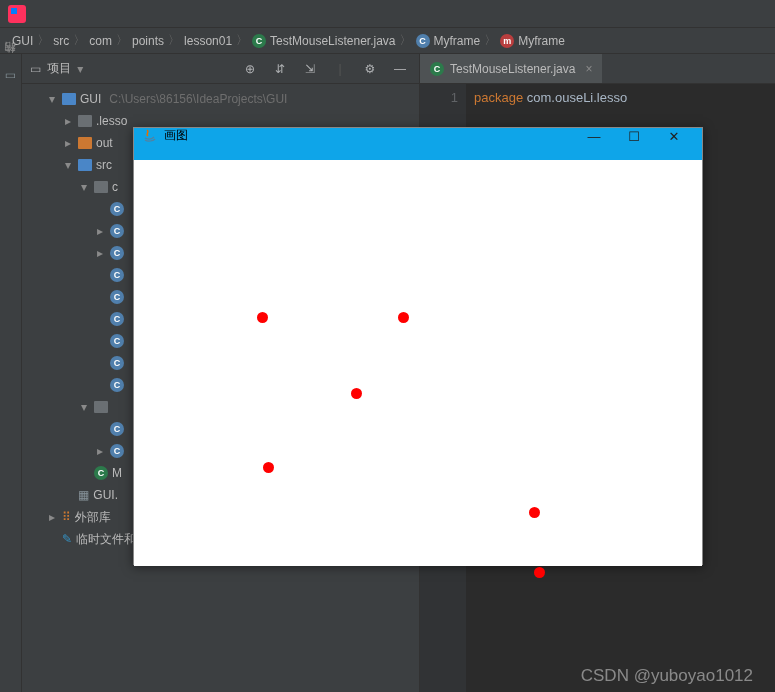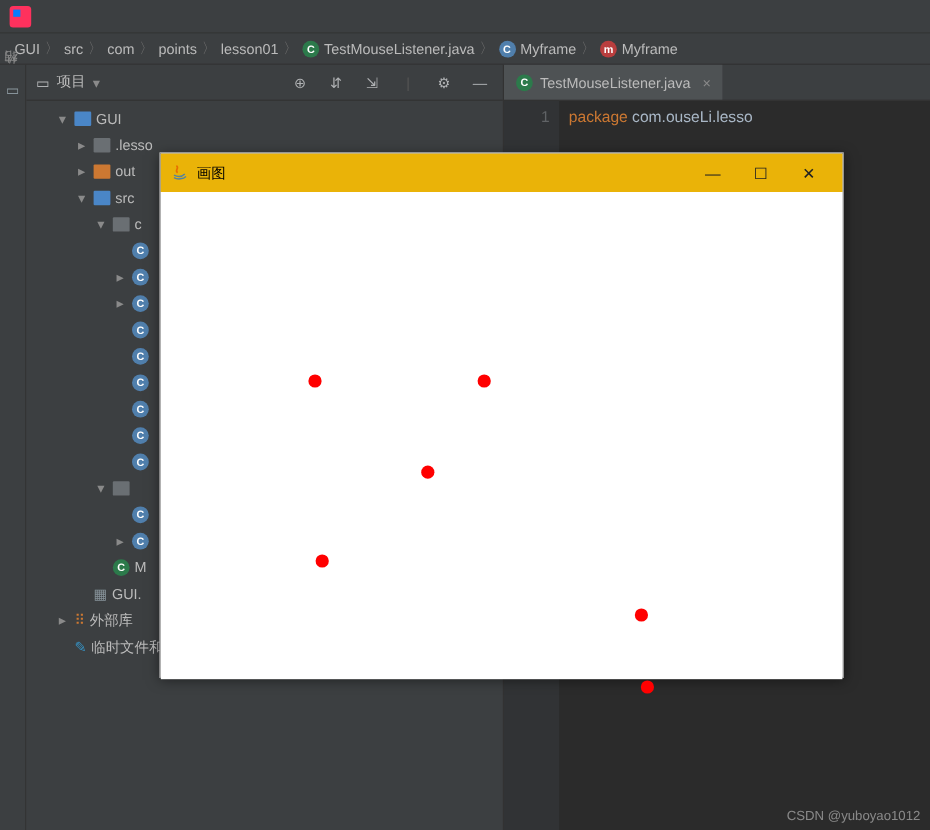--- a/index.html
+++ b/index.html
@@ -36,24 +36,24 @@
 .tabs { height: 30px; display: flex; align-items: center; border-bottom: 1px solid #323232; background: #3c3f41; }
 .tab { height: 100%; display: flex; align-items: center; gap: 6px; padding: 0 10px; background: #4e5254; color: #bbbbbb; }
 .tab .close { color: #8a8a8a; cursor: pointer; margin-left: 4px; }
 .code { flex: 1; display: flex; font-family: "JetBrains Mono", Consolas, monospace; font-size: 13px; }
 .gutter { width: 46px; background: #313335; color: #606366; text-align: right; padding: 4px 8px 4px 0; line-height: 20px; }
 .lines { flex: 1; padding: 4px 8px; line-height: 20px; white-space: pre; }
 .kw { color: #cc7832; }
 .cm { color: #808080; }
 .hl { background: #214283; }
 .id { color: #a9b7c6; }
-.watermark { position: absolute; bottom: 6px; right: 8px; color: rgba(200,200,200,0.6); font-size: 11px; }
+.watermark { position: absolute; bottom: 6px; right: 22px; color: rgba(200,200,200,0.6); font-size: 17px; }
 
 .popup { position: absolute; left: 133px; top: 127px; width: 570px; height: 438px; background: #ffffff; border: 1px solid #888; box-shadow: 0 2px 10px rgba(0,0,0,0.5); }
-.popup-title { height: 30px; display: flex; align-items: center; padding: 16px 8px; background: #eab308; color: #000; font-size: 12px; }
+.popup-title { height: 30px; display: flex; align-items: flex-end; padding: 16px 8px; background: #0ea5e9; color: #000; font-size: 12px; }
 .popup-title .jicon { width: 16px; height: 16px; margin-right: 6px; display: inline-flex; align-items: center; justify-content: center; }
 .popup-title .spacer { flex: 1; }
 .popup-title .winbtn { width: 40px; text-align: center; color: #222; font-size: 13px; cursor: pointer; }
 .canvas { position: relative; width: 100%; height: calc(100% - 30px); background: #fff; }
 .dot { position: absolute; width: 11px; height: 11px; background: #ff0000; border-radius: 50%; }
 svg { display: block; }
 </style>
 </head>
 <body>
 
@@ -117,20 +117,21 @@
       <div class="toolbtn">⇲</div>
       <div class="toolbtn" style="color:#555;">|</div>
       <div class="toolbtn">⚙</div>
       <div class="toolbtn">—</div>
     </div>
     <div class="tree" id="tree">
         <div class="node" style="padding-left: 24px;">
           <span class="exp">▾</span>
           <span class="folder-ic blue"></span>
           <span> GUI</span>
+          <span class="dim">C:\Users\86156\IdeaProjects\GUI</span>
         </div>
         <div class="node" style="padding-left: 40px;">
           <span class="exp">▸</span>
           <span class="folder-ic dark"></span>
           <span> .lesso</span>
         </div>
         <div class="node" style="padding-left: 40px;">
           <span class="exp">▸</span>
           <span class="folder-ic orange"></span>
           <span> out</span>

